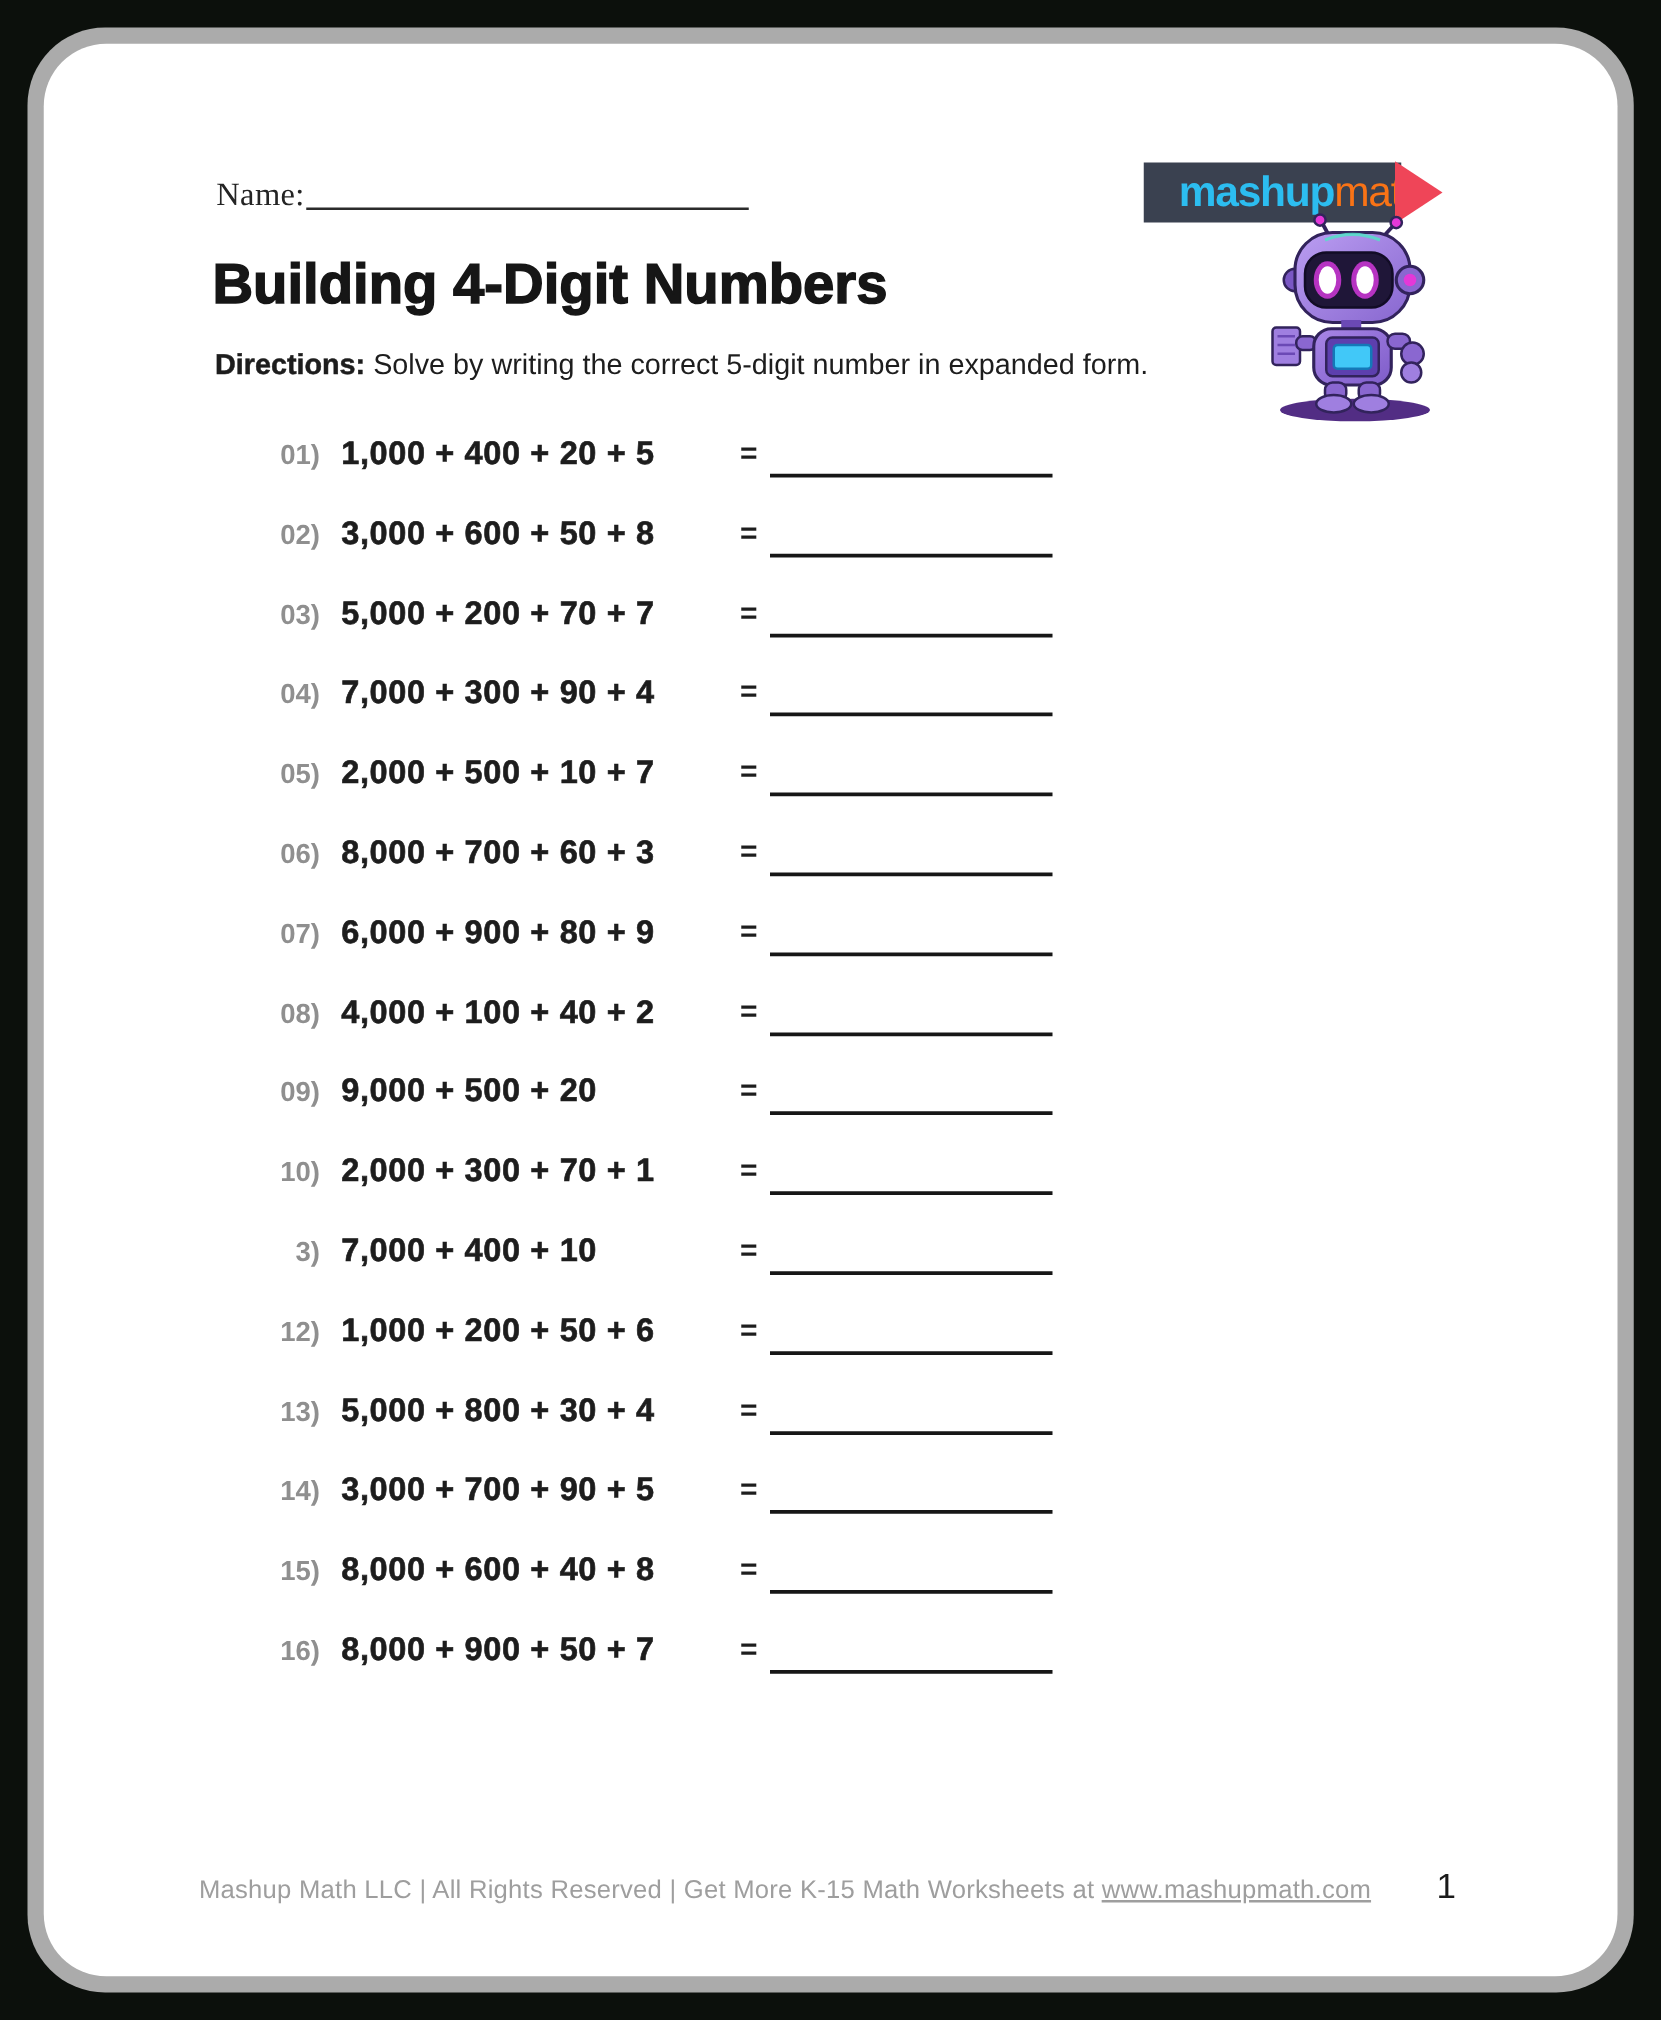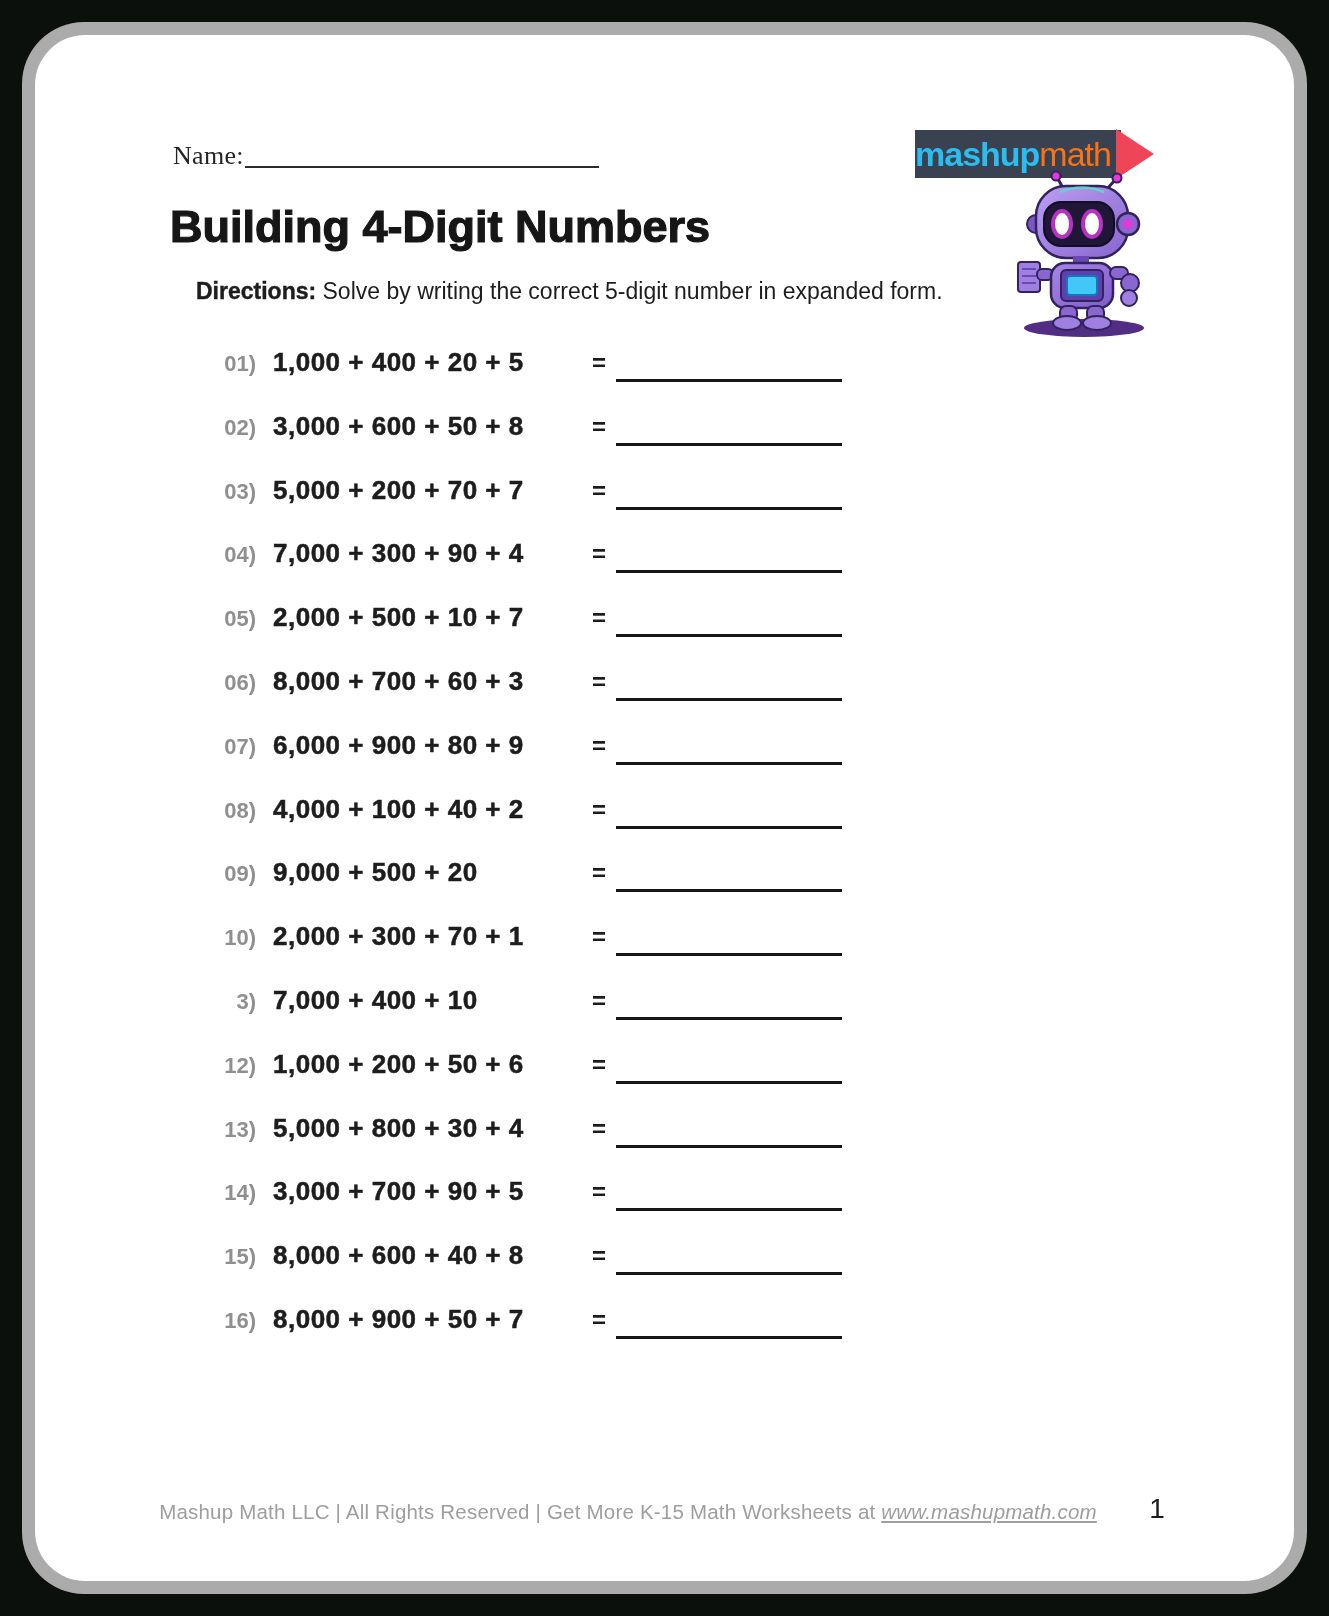--- a/index.html
+++ b/index.html
@@ -25,41 +25,41 @@
   .name-label {
     position:absolute; left:173px; top:141px;
     font-size:26px; color:#242424; letter-spacing:0.3px;font-family:Liberation Serif, serif;
   }
   .name-line {
     position:absolute; left:245px; top:166px; width:354px; height:0;
     border-top:2.5px solid #2b2b2b;
   }
   .logo-box {
     position:absolute; left:915px; top:130px; width:206px; height:48px;
-    background:#3a4150; display:flex; align-items:center; justify-content:flex-start;
+    background:#3a4150; display:flex; align-items:center; justify-content:space-between;padding-left:28px;
   }
   .logo-mashup { font-size:34px; font-weight:bold; color:#2cbdf0; letter-spacing:-1px; }
   .logo-math   { font-size:34px; font-weight:400; color:#f97316; letter-spacing:-1px; }
   .play-icon {
     position:absolute; left:1116px; top:129px; width:0; height:0;
     border-left:38px solid #ef4558;
     border-top:25px solid transparent;
     border-bottom:25px solid transparent;
   }
   .robot { position:absolute; left:1010px; top:170px; width:142px; height:170px; }
   .title {
     position:absolute; left:170px; top:201px;
     font-size:45px; font-weight:bold; color:#161616;
     -webkit-text-stroke:1.2px #161616; letter-spacing:0px; white-space:nowrap;
   }
   .directions {
     position:absolute; left:172px; top:278px;
     font-size:23px; color:#1d1d1d; white-space:nowrap;
   }
-  .directions b { font-weight:bold;margin-left:24px; -webkit-text-stroke:0.4px #1d1d1d; }
+  .directions b { font-weight:bold; -webkit-text-stroke:0.4px #1d1d1d; }
   
   .problems { position:absolute; left:0; top:347px; width:1219px; }
   .prow { position:relative; height:63.8px; }
   .prow .pnum {
     position:absolute; left:160px; top:4px; width:96px; text-align:right;
     font-size:22px; font-weight:bold; color:#8f8f8f;
   }
   .prow .pexpr {
     position:absolute; left:273px; top:0; white-space:nowrap;
     font-size:26px; font-weight:bold; color:#1d1d1d;
@@ -71,21 +71,21 @@
   }
   .prow .pblank {
     position:absolute; left:616px; top:32px; width:226px; height:0;
     border-top:3px solid #161616;
   }
   
   .footer-text {
     position:absolute; left:35px; top:1500px; width:1186px; text-align:center;
     font-size:20.5px; color:#9e9e9e; letter-spacing:0.2px;
   }
-  .footer-text .flink { color:#9e9e9e; text-decoration:underline;font-style:italic; }
+  .footer-text .flink { color:#9e9e9e; text-decoration:underline; }
   .page-number {
     position:absolute; left:1142px; top:1493px; width:30px; text-align:center;
     font-size:28px; color:#1a1a1a;
   }
 </style>
 </head>
 <body>
 
 <div class="frame">
   <div class="card"></div>

